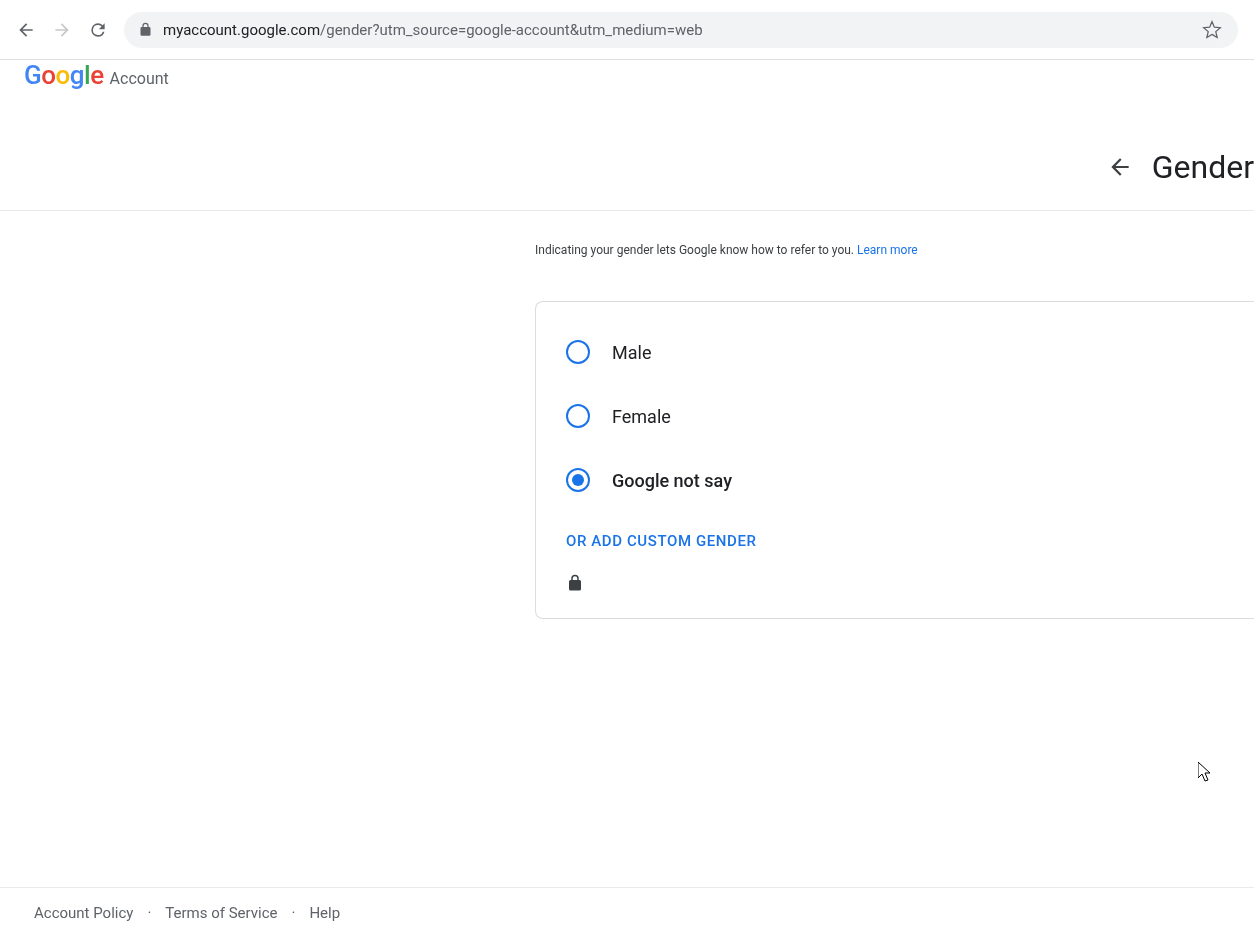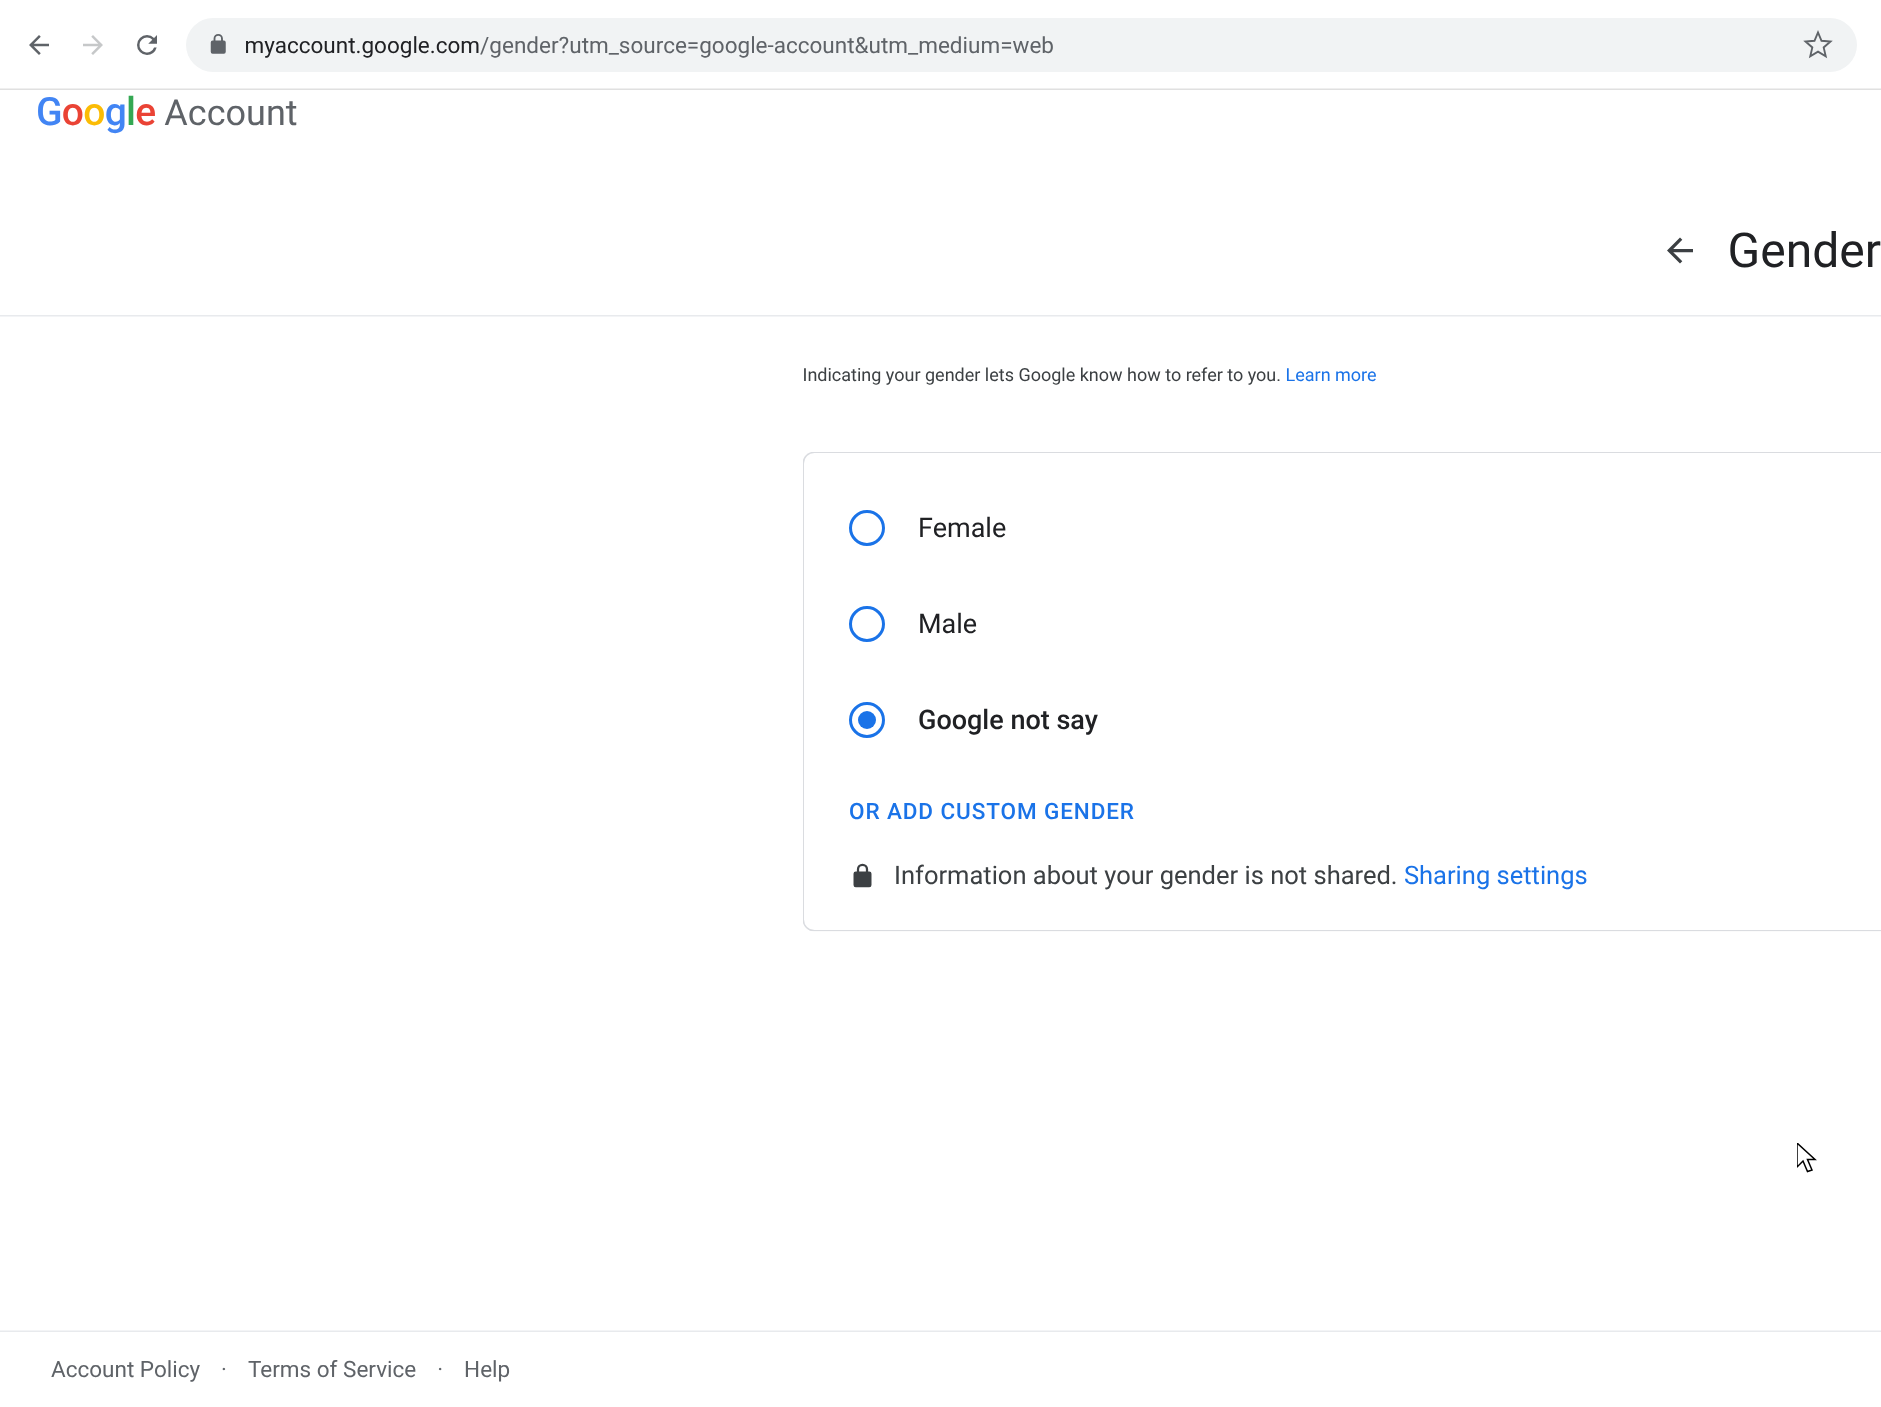--- a/index.html
+++ b/index.html
@@ -75,21 +75,21 @@
       font-weight: 500;
       letter-spacing: -0.5px;
     }
     .g1 { color: #4285F4; }
     .g2 { color: #EA4335; }
     .g3 { color: #FBBC05; }
     .g4 { color: #4285F4; }
     .g5 { color: #34A853; }
     .g6 { color: #EA4335; }
     .account-word {
-      font-size: 24px;
+      font-size: 16px;
       color: #5f6368;
       font-weight: 400;
     }
 
     
     .title-row {
       display: flex;
       align-items: center;
       gap: 18px;
       padding: 24px 0 24px 530px;
@@ -262,42 +262,39 @@
 </div>
 
 <div class="content">
   <div class="description">
     <span>Indicating your gender lets Google know how to refer to you. </span><span class="link">Learn more</span>
   </div>
 
   <div class="card">
     <div class="radio-item">
       <div class="radio-circle"></div>
-      <div class="radio-label">Female</div>
+      <div class="radio-label">Male</div>
     </div>
     <div class="radio-item">
       <div class="radio-circle"></div>
-      <div class="radio-label">Male</div>
+      <div class="radio-label">Female</div>
     </div>
     <div class="radio-item selected">
       <div class="radio-circle">
           <div class="radio-dot"></div>
         </div>
       <div class="radio-label">Google not say</div>
     </div>
 
     <div class="custom-link">Or add custom gender</div>
 
     <div class="info-row">
       <svg width="18" height="18" viewBox="0 0 24 24">
           <path d="M18 8h-1V6a5 5 0 00-10 0v2H6a2 2 0 00-2 2v10a2 2 0 002 2h12a2 2 0 002-2V10a2 2 0 00-2-2zM9 6a3 3 0 016 0v2H9V6z" fill="#3c4043"></path>
         </svg>
-      <span>
-        <span>Information about your gender is not shared. </span><span class="link">Sharing settings</span>
-      </span>
     </div>
   </div>
 </div>
 
 <div class="footer">
   <span>Account Policy</span>
   <span class="dot">·</span>
   <span>Terms of Service</span>
   <span class="dot">·</span>
   <span>Help</span>

